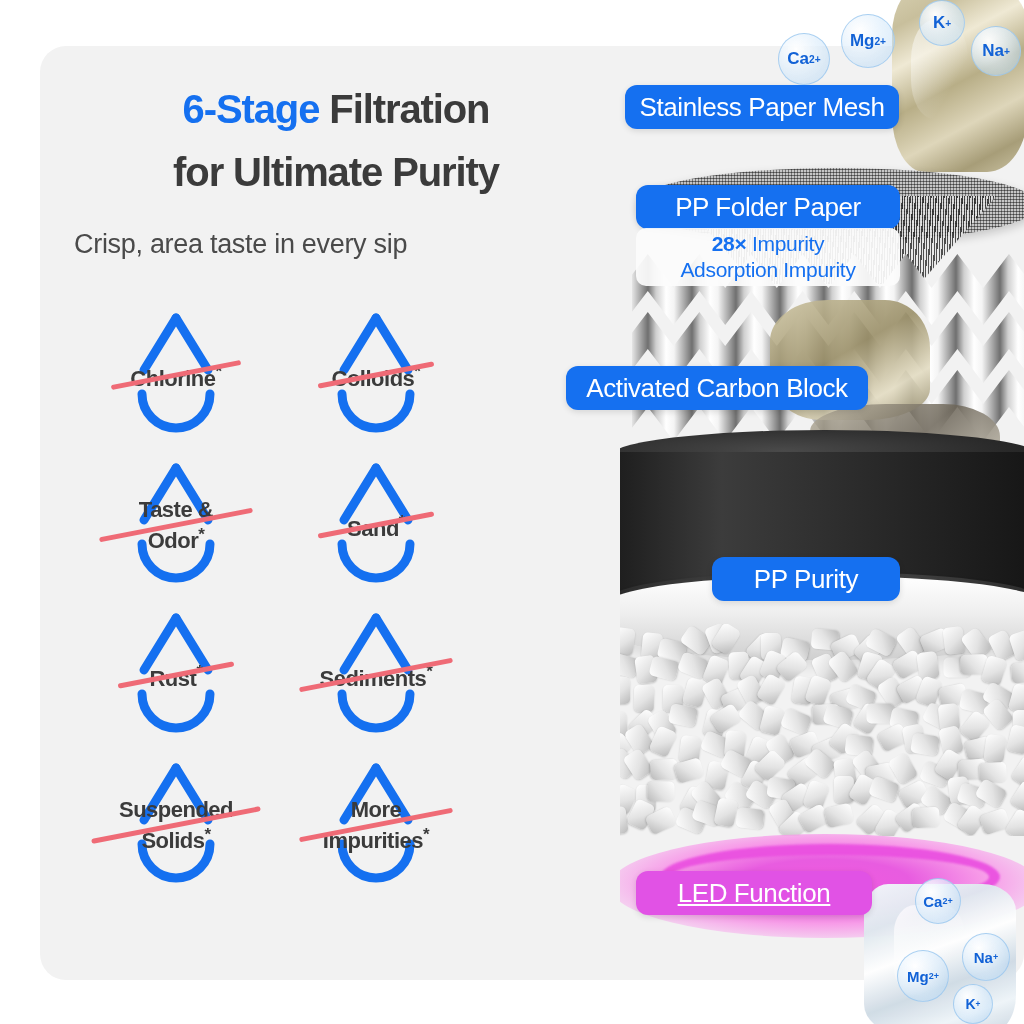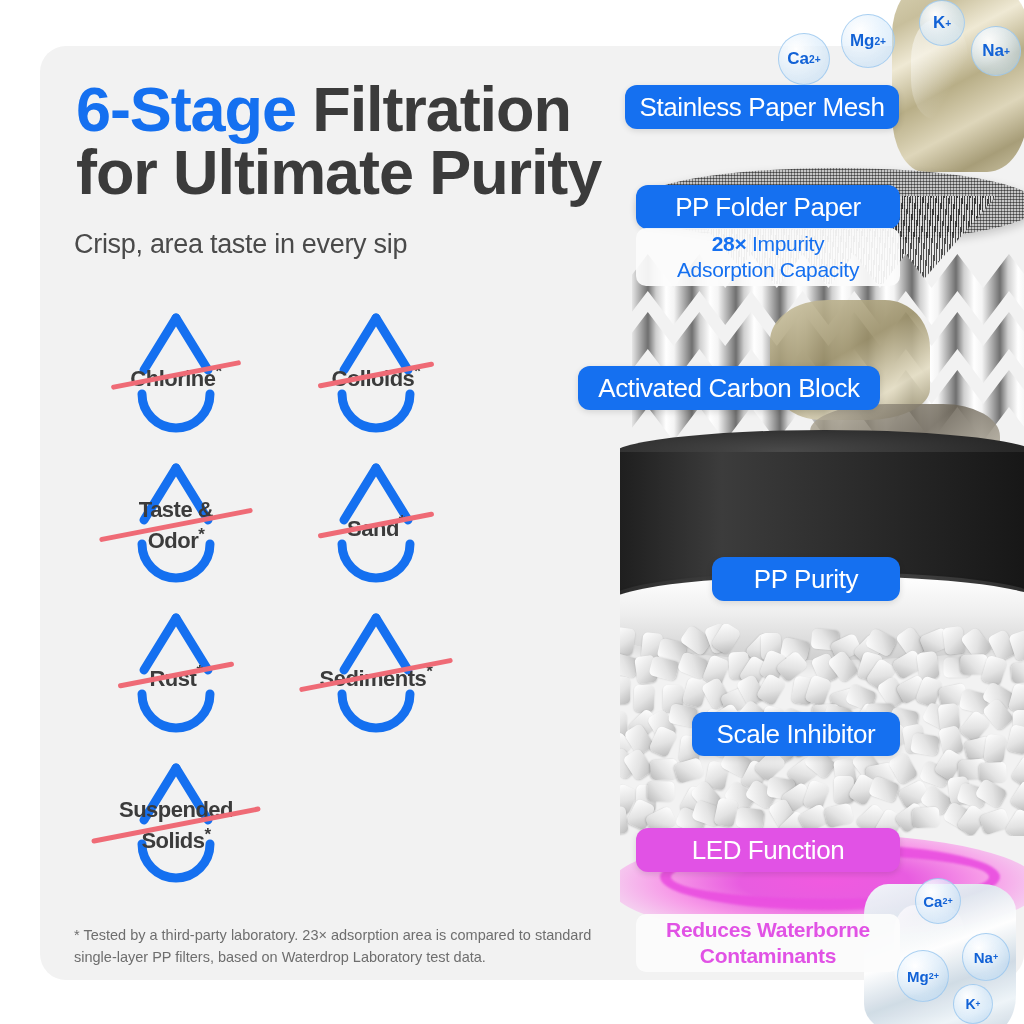--- a/index.html
+++ b/index.html
@@ -9,23 +9,23 @@
   #stage { position:relative; width:1024px; height:1024px; background:#ffffff; }
 
   
   .card {
     position:absolute; left:40px; top:46px; width:984px; height:934px;
     background:#f2f2f2; border-radius:26px;
   }
 
   
   .headline {
-    position:absolute; left:76px; top:78px; width:560px;
-    font-size:63px; line-height:63px; font-weight:bold;
-    color:#3b3b3b; letter-spacing:-1.1px;
+    position:absolute; left:56px; top:78px; width:560px;
+    font-size:40px; line-height:63px; font-weight:bold;
+    color:#3b3b3b; letter-spacing:-1.1px;text-align:center;
   }
   .headline .hl-accent { color:#1570f0; }
   .subhead {
     position:absolute; left:74px; top:226px; width:520px;
     font-size:27px; line-height:36px; color:#4a4a4a; letter-spacing:-0.3px;
   }
 
   
   .drop-grid {
     position:absolute; left:76px; top:300px; width:500px; height:600px;
@@ -468,47 +468,50 @@
       </div>
       <div class="drop-cell">
         <svg class="drop-svg" width="108" height="132" viewBox="0 0 108 132">
   <path d="M54 10 L22 62" fill="none" stroke="#1570f0" stroke-width="9" stroke-linecap="round"></path>
   <path d="M54 10 L86 62" fill="none" stroke="#1570f0" stroke-width="9" stroke-linecap="round"></path>
   <path d="M20 86 A34 34 0 0 0 88 86" fill="none" stroke="#1570f0" stroke-width="9" stroke-linecap="round"></path>
 </svg>
         <div class="drop-label">Suspended<br>Solids<span class="star">*</span></div>
         <div class="strike xwide"></div>
       </div>
+      <div class="drop-cell">
+        <svg class="drop-svg" width="108" height="132" viewBox="0 0 108 132">
+  <path d="M54 10 L22 62" fill="none" stroke="#1570f0" stroke-width="9" stroke-linecap="round"></path>
+  <path d="M54 10 L86 62" fill="none" stroke="#1570f0" stroke-width="9" stroke-linecap="round"></path>
+  <path d="M20 86 A34 34 0 0 0 88 86" fill="none" stroke="#1570f0" stroke-width="9" stroke-linecap="round"></path>
+</svg>
+        <div class="drop-label">More<br>Impurities<span class="star">*</span></div>
+        <div class="strike wide"></div>
+      </div>
     </div>
 
-  <div class="footnote">* Tested by a third-party laboratory. 23× adsorption area is compared to standard single-layer PP filters, based on Waterdrop Laboratory test data.</div>
 
   <div class="pill" style="left:625px; top:85px; width:274px; height:44px;">Stainless Paper Mesh</div>
 
   <div class="pill" style="left:636px; top:185px; width:264px; height:44px;">PP Folder Paper</div>
 
   <div class="subpanel" style="left:636px; top:228px; width:264px; height:58px;">
     <div>
       <span class="big">28×</span><span> Impurity</span>
     </div>
-    <div>Adsorption Capacity</div>
+    <div>Adsorption Impurity</div>
   </div>
 
-  <div class="pill" style="left:578px; top:366px; width:302px; height:44px;">Activated Carbon Block</div>
+  <div class="pill" style="left:566px; top:366px; width:302px; height:44px;">Activated Carbon Block</div>
 
   <div class="pill" style="left:712px; top:557px; width:188px; height:44px;">PP Purity</div>
 
-  <div class="pill" style="left:692px; top:712px; width:208px; height:44px;">Scale Inhibitor</div>
-
-  <div class="pill magenta" style="left:636px; top:828px; width:264px; height:44px;">LED Function</div>
-
-  <div class="subpanel magenta" style="left:636px; top:914px; width:264px; height:58px;">
-    <div>Reduces Waterborne</div>
-    <div>Contaminants</div>
-  </div>
+
+  <div class="pill magenta" style="left:636px; top:871px; width:236px; height:44px;text-decoration:underline;">LED Function</div>
+
 
   <div class="ion" id="ion-t0" style="left:778px; top:33px;  width:52px; height:52px; font-size:17px;">Ca<span class="sup">2+</span></div>
   <div class="ion" id="ion-t1" style="left:841px; top:14px;  width:54px; height:54px; font-size:17px;">Mg<span class="sup">2+</span></div>
   <div class="ion" id="ion-t2" style="left:919px; top:0px;   width:46px; height:46px; font-size:17px;">K<span class="sup">+</span></div>
   <div class="ion" id="ion-t3" style="left:971px; top:26px;  width:50px; height:50px; font-size:17px;">Na<span class="sup">+</span></div>
 
   <div class="ion" id="ion-b0" style="left:915px; top:878px; width:46px; height:46px; font-size:15px;">Ca<span class="sup">2+</span></div>
   <div class="ion" id="ion-b1" style="left:962px; top:933px; width:48px; height:48px; font-size:15px;">Na<span class="sup">+</span></div>
   <div class="ion" id="ion-b2" style="left:897px; top:950px; width:52px; height:52px; font-size:15px;">Mg<span class="sup">2+</span></div>
   <div class="ion" id="ion-b3" style="left:953px; top:984px; width:40px; height:40px; font-size:14px;">K<span class="sup">+</span></div>

